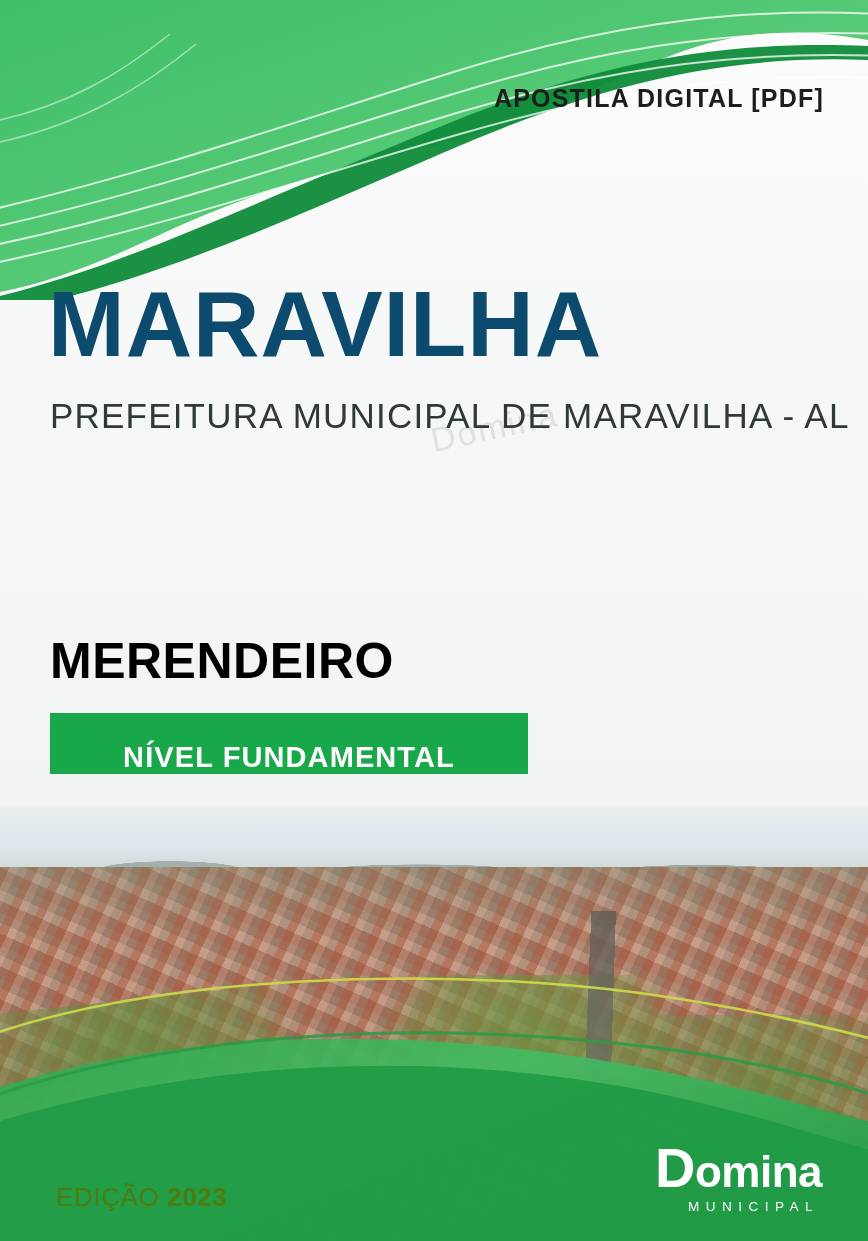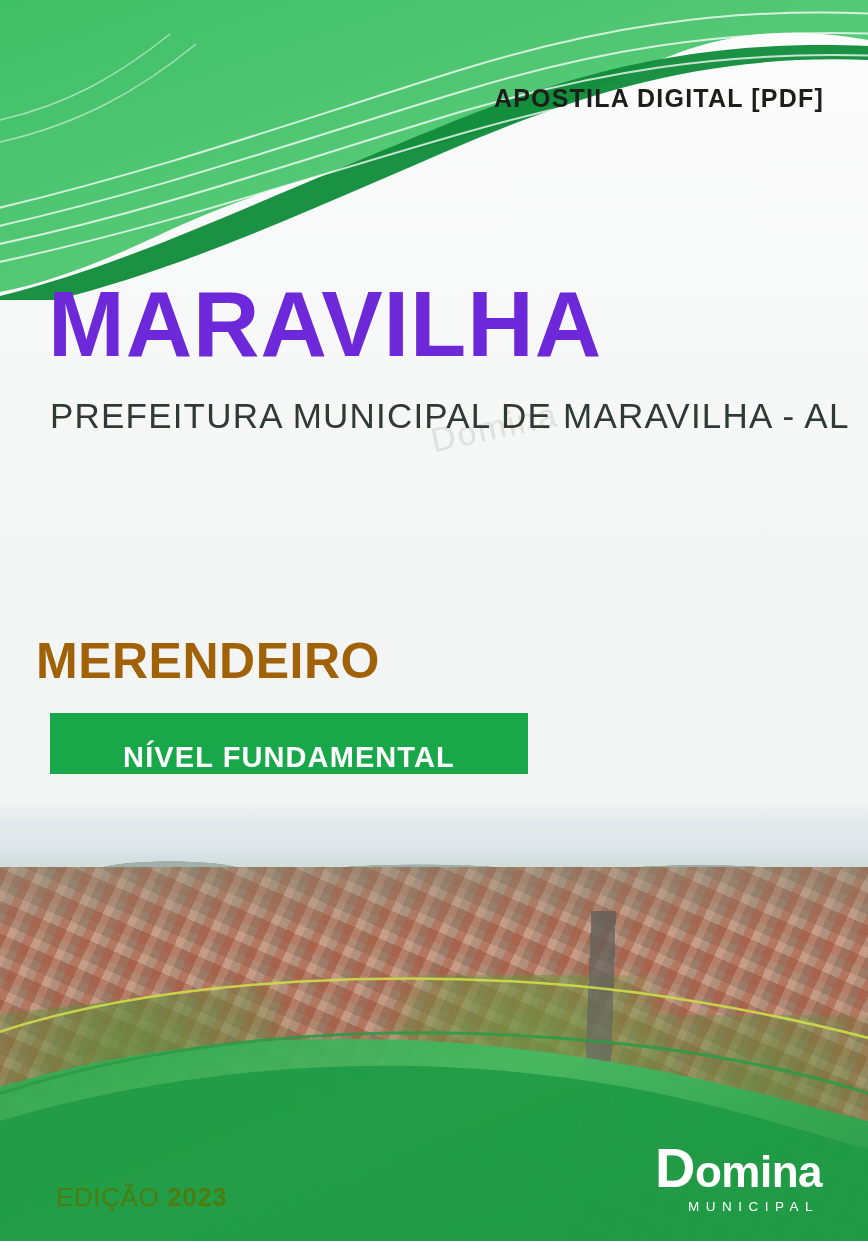--- a/index.html
+++ b/index.html
@@ -113,41 +113,41 @@
   .apostila .pdf { font-weight: 800; }
 
   .title-city {
     position: absolute;
     left: 48px;
     top: 278px;
     font-size: 92px;
     line-height: 1;
     font-weight: 800;
     letter-spacing: 1px;
-    color: #6d28d9;
+    color: #0c4a6e;
   }
 
   .subtitle-city {
     position: absolute;
     left: 50px;
     top: 396px;
     font-size: 35px;
     font-weight: 400;
     letter-spacing: 1.2px;
     color: #2f3a33;
   }
 
   .role {
     position: absolute;
-    left: 36px;
+    left: 50px;
     top: 632px;
     font-size: 50px;
     font-weight: 800;
     letter-spacing: .5px;
-    color: #a16207;
+    color: #000000;
   }
 
   .level-badge {
     position: absolute;
     left: 50px;
     top: 713px;
     width: 478px;
     height: 61px;
     background: #18a84a;
     display: flex;

